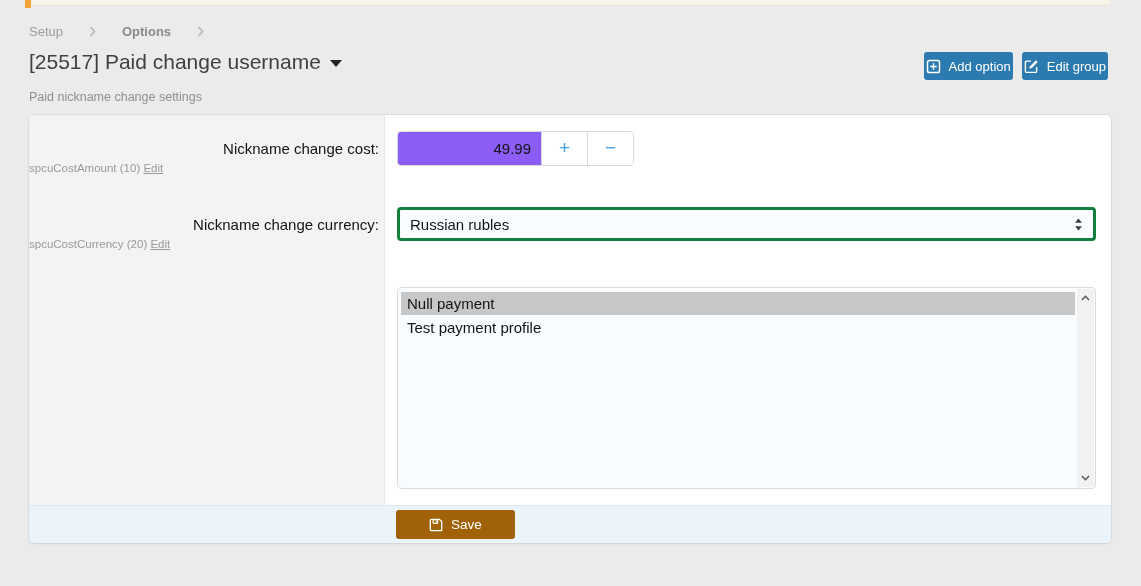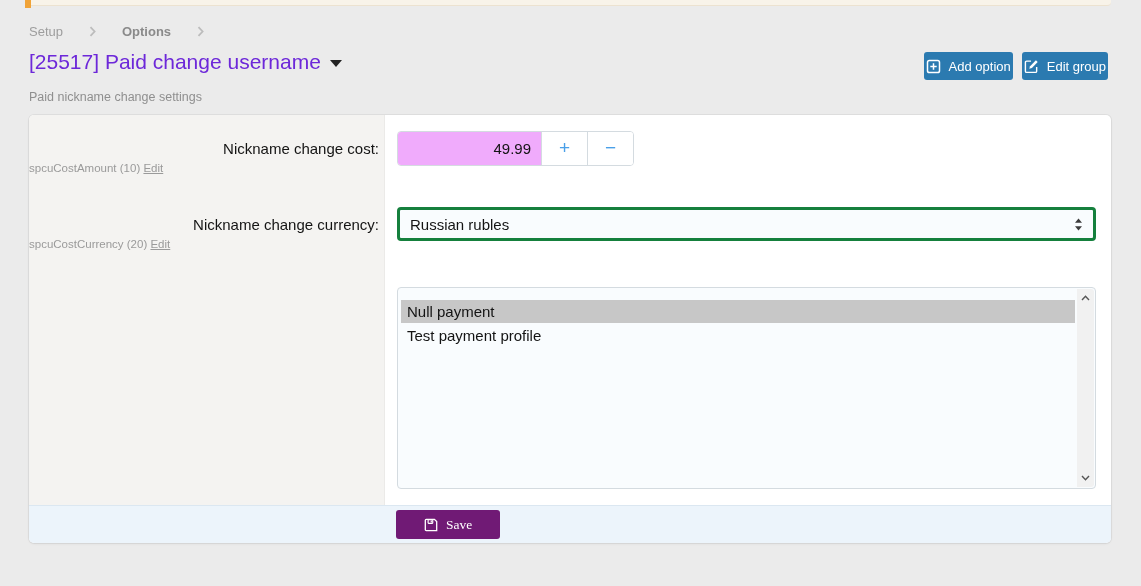--- a/index.html
+++ b/index.html
@@ -27,21 +27,21 @@
     position:absolute; left:29px; top:24px;
     display:flex; align-items:center; gap:26px;
     font-size:13px; color:#9d9d9d;
   }
   .breadcrumb .crumb-strong { font-weight:700; color:#8a8a8a; }
   .crumb-sep svg { display:block; }
 
   
   .page-title {
     position:absolute; left:29px; top:50px;
-    font-size:21px; color:#6d28d9;
+    font-size:21px; color:#404040;
     display:flex; align-items:center; gap:9px;
   }
   .title-caret {
     width:0; height:0; margin-top:3px;
     border-left:6px solid transparent; border-right:6px solid transparent;
     border-top:7px solid #222;
   }
   .page-subtitle {
     position:absolute; left:29px; top:90px;
     font-size:12.5px; color:#8f8f8f;
@@ -83,21 +83,21 @@
     color:#9a9a9a; text-decoration:underline; cursor:pointer;
   }
 
   
   .num-group {
     position:absolute; left:368px; top:16px; width:237px; height:35px;
     border:1px solid #d4dbe0; border-radius:4px; background:#fff;
     display:flex; overflow:hidden;
   }
   .num-input {
-    width:143px; border:none; outline:none; background:#f0abfc;
+    width:143px; border:none; outline:none; background:#8b5cf6;
     text-align:right; padding-right:10px;
     font-size:15px; color:#141414; font-family:inherit;
   }
   .step-btn {
     width:47px; border:none; border-left:1px solid #d4dbe0;
     background:#fff; color:#4aa0e8; font-size:19px; font-family:inherit;
     display:flex; align-items:center; justify-content:center; cursor:pointer;
     padding-bottom:2px;
   }
 
@@ -109,21 +109,21 @@
     padding:0 10px; font-size:15px; color:#141414; cursor:pointer;
   }
   .select-arrows svg { display:block; }
 
   
   .listbox {
     position:absolute; left:368px; top:172px; width:699px; height:202px;
     border:1px solid #d4dbe0; border-radius:4px; background:#f9fcfe;
     overflow:hidden;
   }
-  .listbox-options { position:absolute; left:3px; right:20px; top:4px;margin-top:8px; }
+  .listbox-options { position:absolute; left:3px; right:20px; top:4px; }
   .lb-option {
     height:23px; line-height:23px; padding-left:6px;
     font-size:15px; color:#141414; margin-bottom:1px; cursor:default;
   }
   .lb-option.selected { background:#c7c7c7; }
   .lb-scrollbar {
     position:absolute; top:1px; bottom:1px; right:1px; width:17px;
     background:#f1f1f1; border-radius:0 3px 3px 0;
   }
   .sb-arrow {
@@ -133,23 +133,23 @@
   .sb-arrow.up { top:1px; }
   .sb-arrow.down { bottom:1px; }
 
   
   .card-footer {
     position:absolute; left:0; top:390px; width:1082px; height:38px;
     background:#ecf4fb; border-top:1px solid #dbe7f1;
     border-radius:0 0 5px 5px;
   }
   .save-btn {
-    position:absolute; left:367px; top:4px; width:104px; height:29px;
-    background:#701a75; border:none; border-radius:3px;
-    color:#fff; font-size:13.5px; font-family:Liberation Serif, serif;
+    position:absolute; left:367px; top:4px; width:119px; height:29px;
+    background:#a16207; border:none; border-radius:3px;
+    color:#fff; font-size:13.5px; font-family:Liberation Sans, sans-serif;
     display:flex; align-items:center; justify-content:center; gap:8px;
     cursor:pointer;
   }
   .save-btn svg { display:block; }
 </style>
 </head>
 <body>
 
 <div class="top-strip"></div>
 <div class="top-strip-accent"></div>

